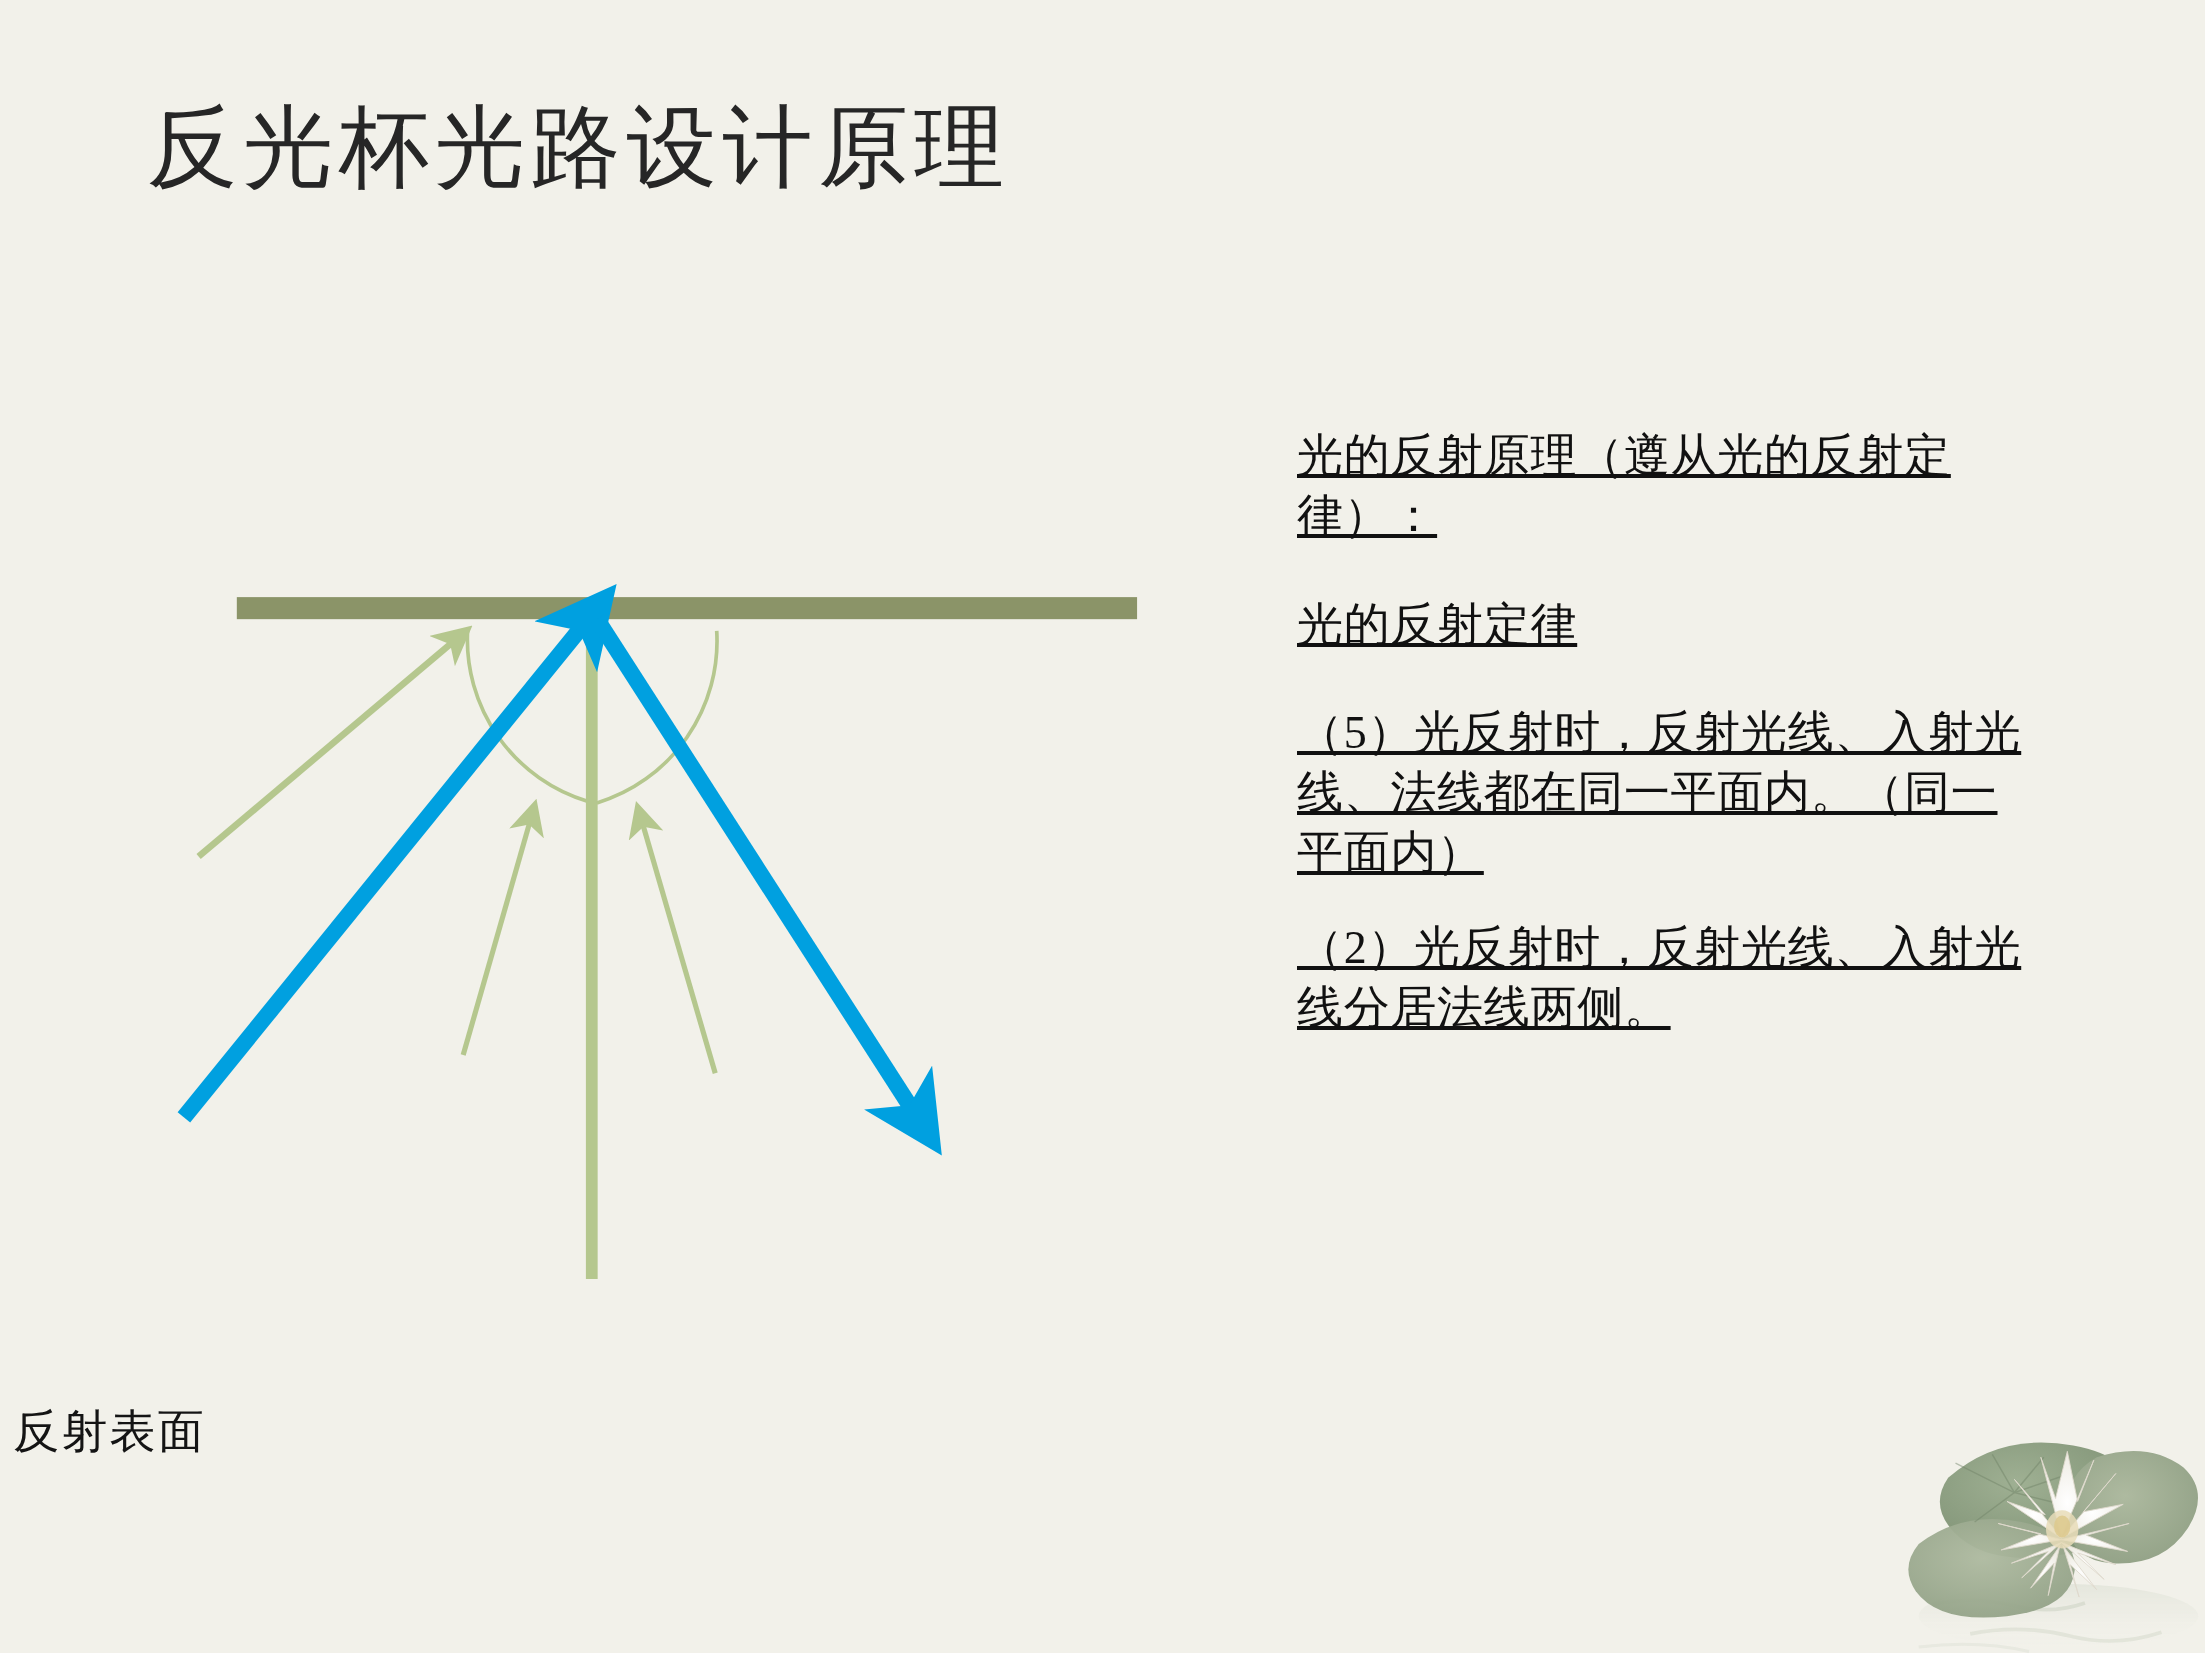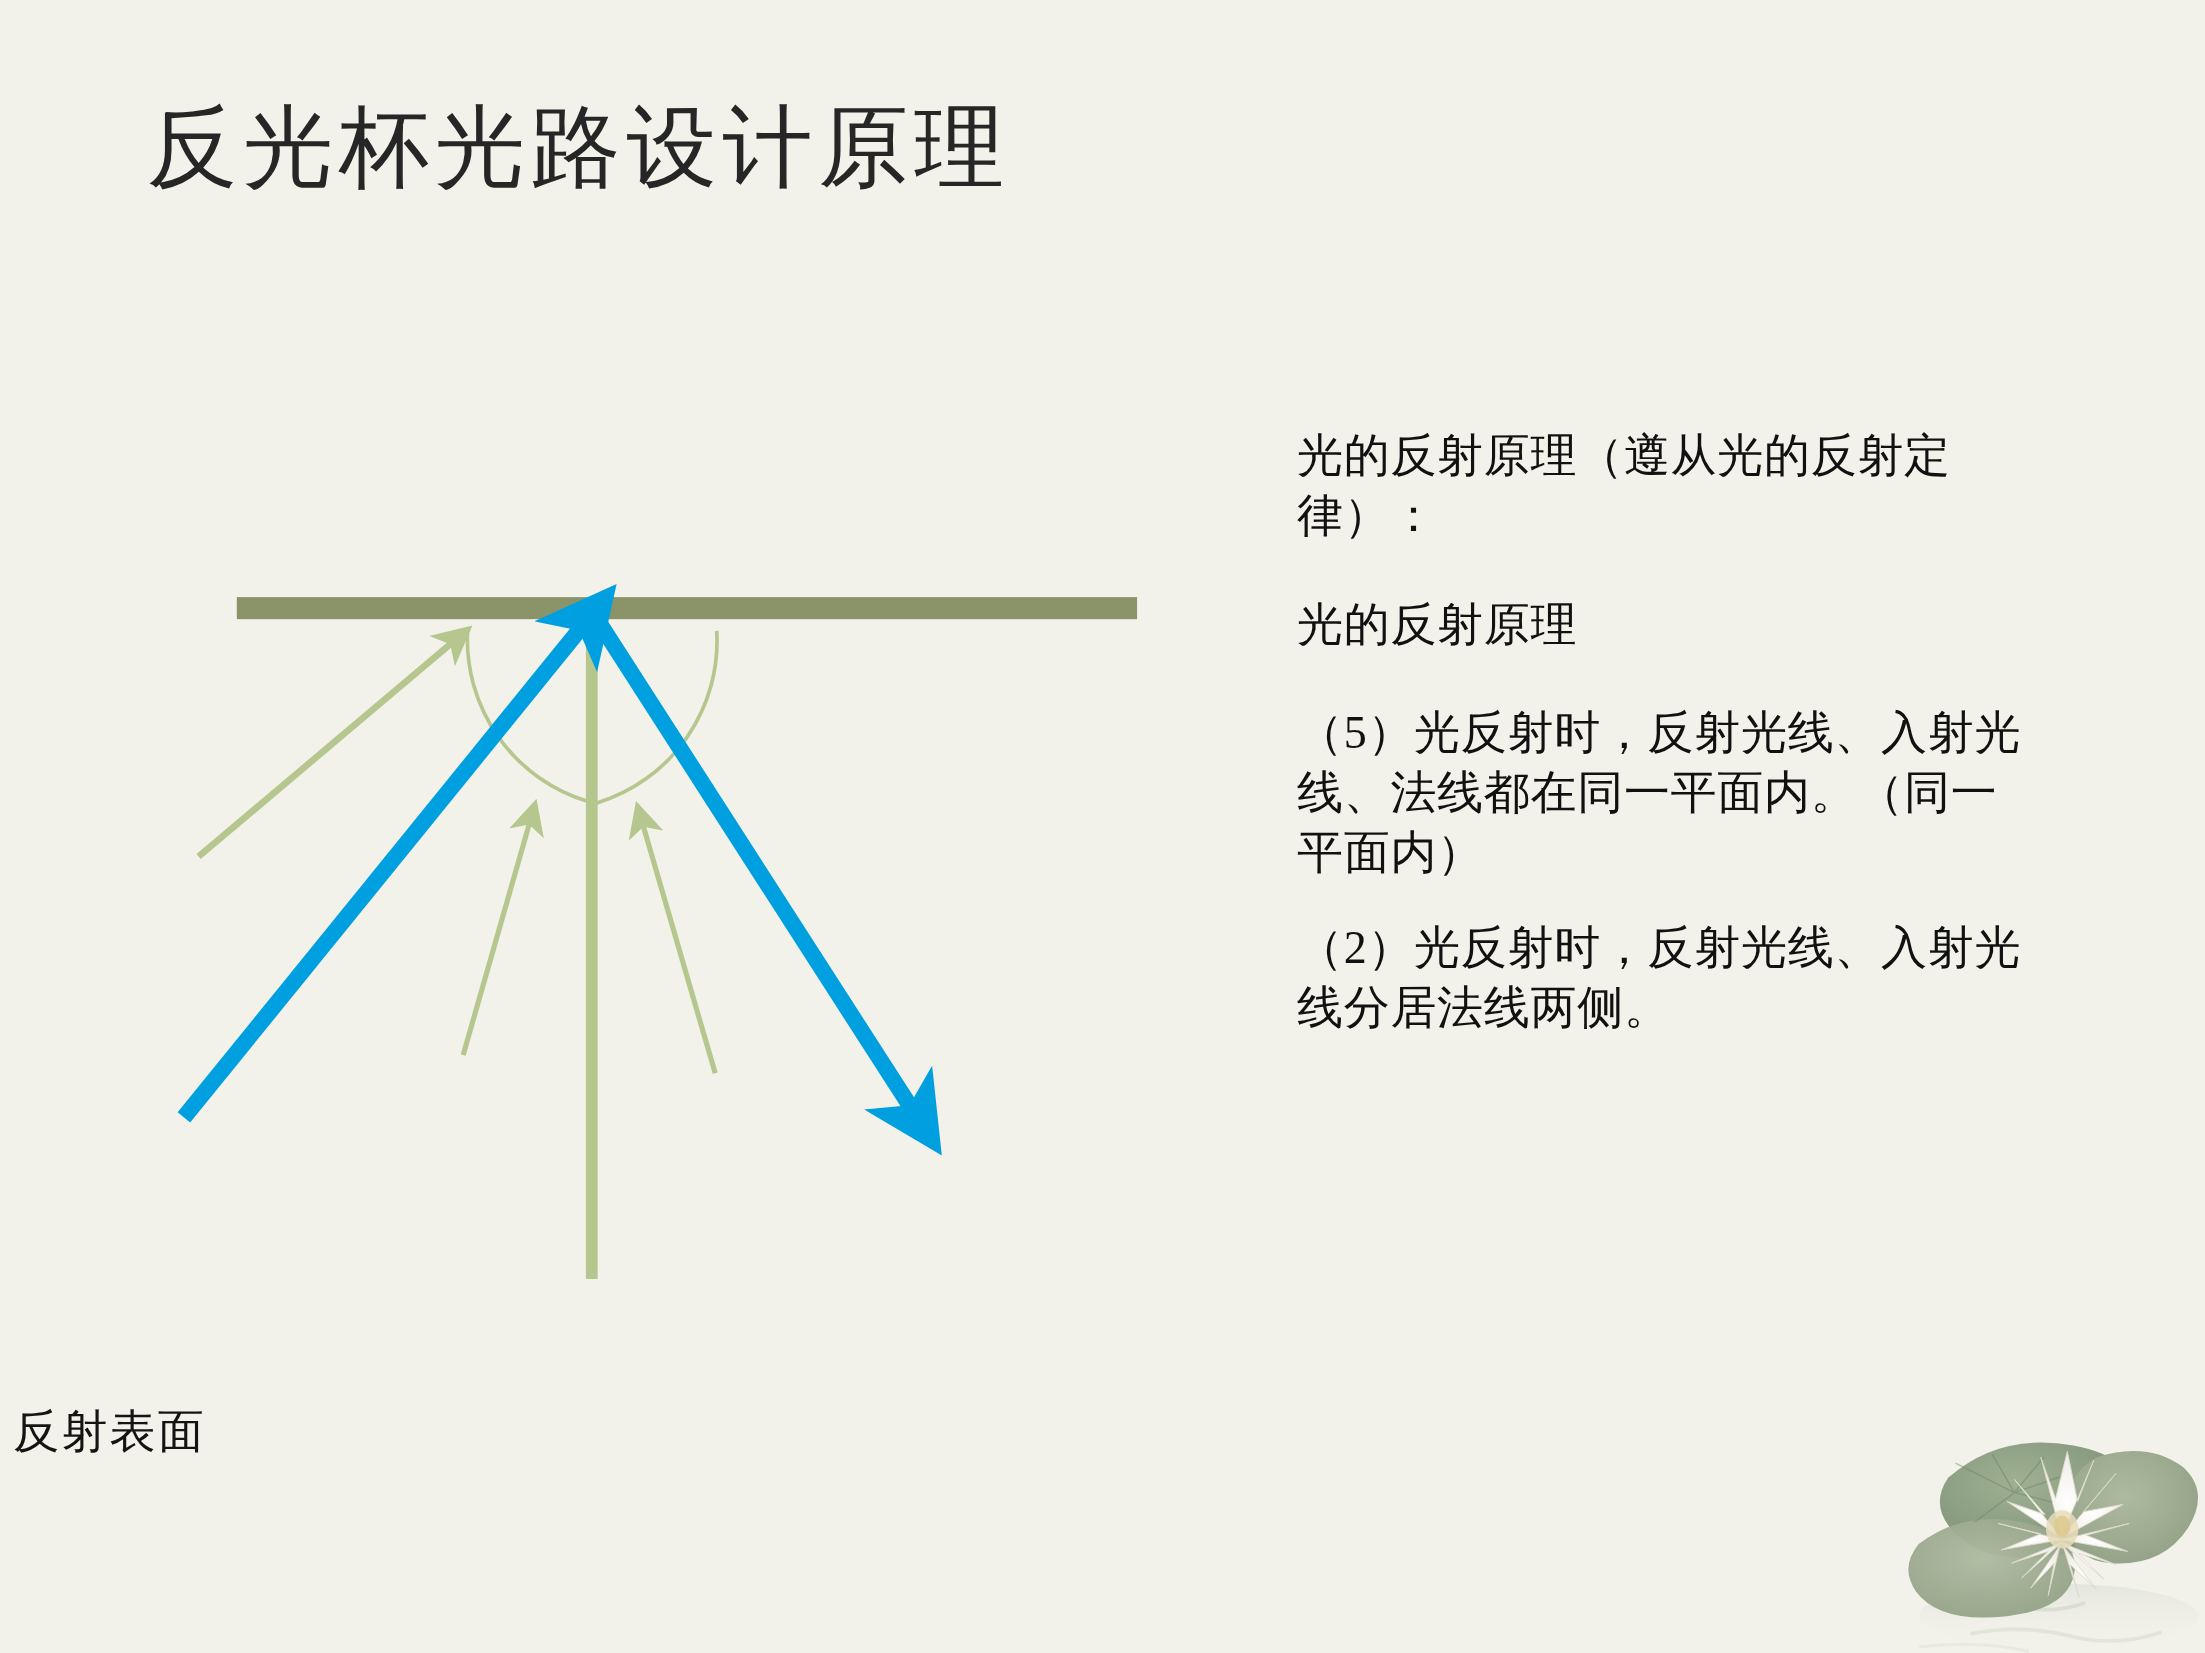--- a/index.html
+++ b/index.html
@@ -59,21 +59,21 @@
   #body-text {
     position: absolute;
     left: 1297px;
     top: 426px;
     width: 735px;
     color: #111;
     font-size: 46px;
     line-height: 1.30;
     letter-spacing: 0.7px;
   }
-  #body-text .para { margin: 0 0 35px 0; }
+  #body-text .para { margin: 0 0 35px 0; text-decoration: underline; }
   #body-text .para:last-child { margin-bottom: 0; }
   #body-text .spacer-para { margin-bottom: 49px; }
 
   
   #lotus {
     position: absolute;
     left: 1904px;
     top: 1419px;
     width: 309px;
     height: 243px;
@@ -117,21 +117,21 @@
     </svg>
 
     <div class="diagram-label" id="label-surface">反射表面</div>
 
   </div>
 
   <div id="slide-title">反光杯光路设计原理</div>
 
   <div id="body-text">
     <p class="para spacer-para">光的反射原理（遵从光的反射定律）：</p>
-    <p class="para spacer-para">光的反射原理</p>
+    <p class="para spacer-para">光的反射定律</p>
     <p class="para">（5）光反射时，反射光线、入射光线、法线都在同一平面内。（同一平面内）</p>
     <p class="para">（2）光反射时，反射光线、入射光线分居法线两侧。</p>
   </div>
 
   <div id="lotus">
     <svg viewBox="0 0 420 330" xmlns="http://www.w3.org/2000/svg">
       <defs>
         <radialGradient id="padA" cx="40%" cy="35%" r="75%">
           <stop offset="0%" stop-color="#9fb093"></stop>
           <stop offset="100%" stop-color="#7d9073"></stop>

